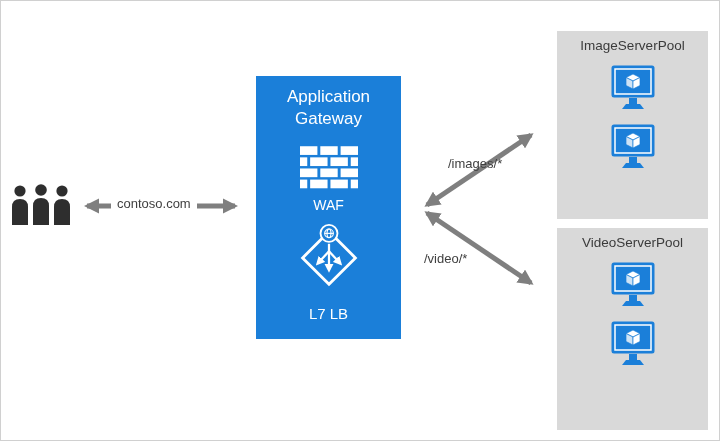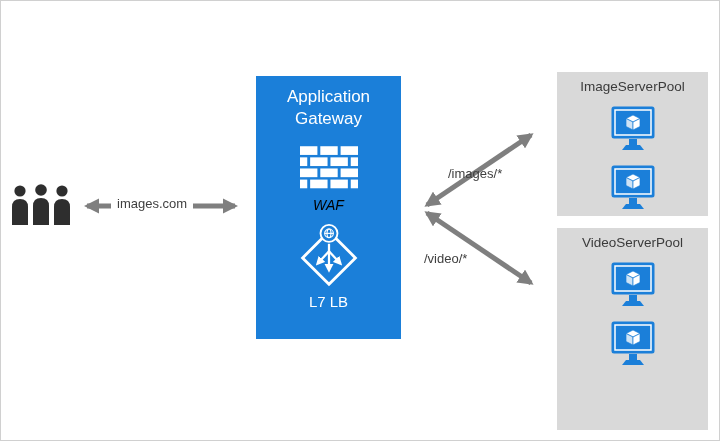--- a/index.html
+++ b/index.html
@@ -9,39 +9,39 @@
     font-family:"Liberation Sans", sans-serif;
   }
   .arrows{position:absolute;left:0;top:0;z-index:1;}
   .icon-wrap{position:absolute;z-index:2;line-height:0;}
   .users{left:8px;top:183px;}
   .edge-label{
     position:absolute;z-index:3;color:#3f3f3f;font-size:13px;
     background:#ffffff;padding:1px 6px;white-space:nowrap;
   }
   .contoso-label{left:110px;top:194px;}
-  .images-label{left:441px;top:164px;background:transparent;}
+  .images-label{left:441px;top:154px;background:transparent;}
   .video-label{left:417px;top:249px;background:transparent;}
   .gateway{
     position:absolute;left:255px;top:75px;width:145px;height:263px;
     background:#1b7fd9;z-index:2;display:flex;flex-direction:column;align-items:center;
   }
   .gw-title{
     margin-top:10px;width:120px;text-align:center;color:#ffffff;
     font-size:17px;line-height:22px;font-weight:400;
   }
   .gw-waf-icon{margin-top:16px;line-height:0;}
-  .gw-waf-label{margin-top:8px;color:#000000;font-size:14px;font-style:italic;}
+  .gw-waf-label{margin-top:8px;color:#ffffff;font-size:14px;}
   .gw-lb-icon{margin-top:10px;line-height:0;}
-  .gw-lb-label{margin-top:4px;color:#ffffff;font-size:15px;}
+  .gw-lb-label{margin-top:16px;color:#ffffff;font-size:15px;}
   .pool{
     position:absolute;width:151px;background:#d9d9d9;z-index:2;
     display:flex;flex-direction:column;align-items:center;
   }
-  .pool-images{left:556px;top:30px;height:144px;margin-top:41px;}
+  .pool-images{left:556px;top:30px;height:188px;}
   .pool-video{left:556px;top:227px;height:202px;}
   .pool-title{margin-top:7px;color:#3b3b3b;font-size:13.5px;}
   .vm{margin-top:11px;line-height:0;}
 </style>
 </head>
 <body>
 
 <div class="canvas">
 
   <svg class="arrows" width="718" height="439" viewBox="0 0 718 439">
@@ -61,21 +61,21 @@
         <circle cx="11" cy="7" r="5.6"></circle>
         <path d="M3,41 L3,23 Q3,15 11,15 Q19,15 19,23 L19,41 Z"></path>
         <circle cx="32" cy="6" r="5.8"></circle>
         <path d="M24,41 L24,22 Q24,14 32,14 Q40,14 40,22 L40,41 Z"></path>
         <circle cx="53" cy="7" r="5.6"></circle>
         <path d="M45,41 L45,23 Q45,15 53,15 Q61,15 61,23 L61,41 Z"></path>
       </g>
     </svg>
   </div>
 
-  <div class="edge-label contoso-label">images.com</div>
+  <div class="edge-label contoso-label">contoso.com</div>
   <div class="edge-label images-label">/images/*</div>
   <div class="edge-label video-label">/video/*</div>
 
   <div class="gateway">
     <div class="gw-title">Application Gateway</div>
 
     <div class="gw-waf-icon">
       <svg width="58" height="43" viewBox="0 0 60 44">
         <g fill="#ffffff">
           <rect x="0" y="0" width="18" height="9"></rect>

